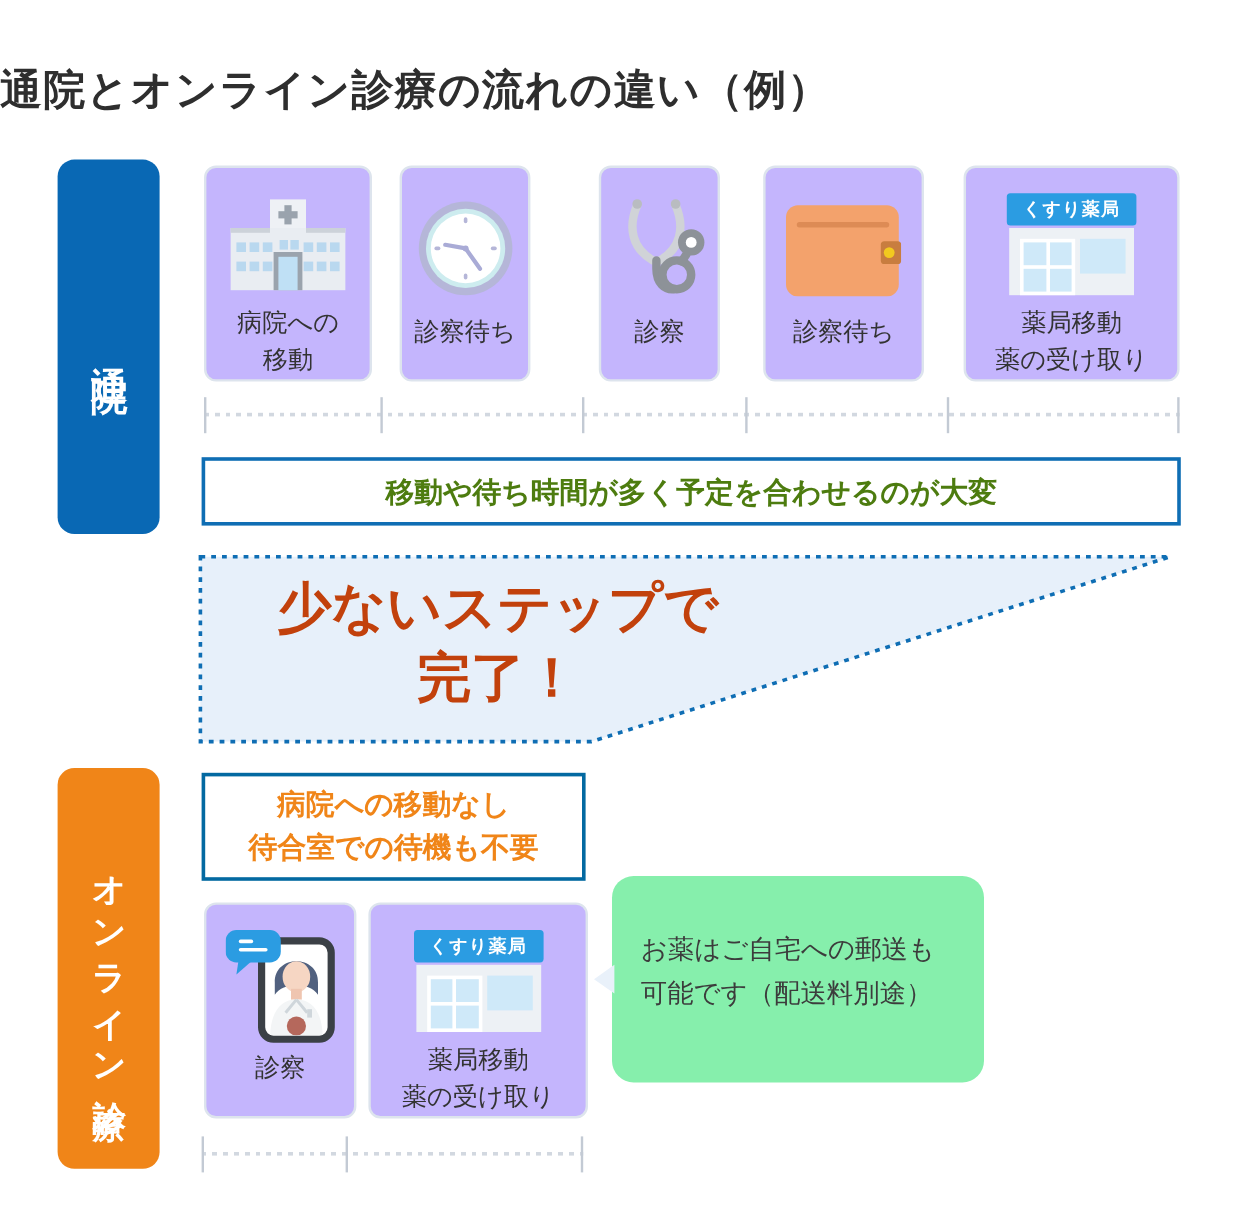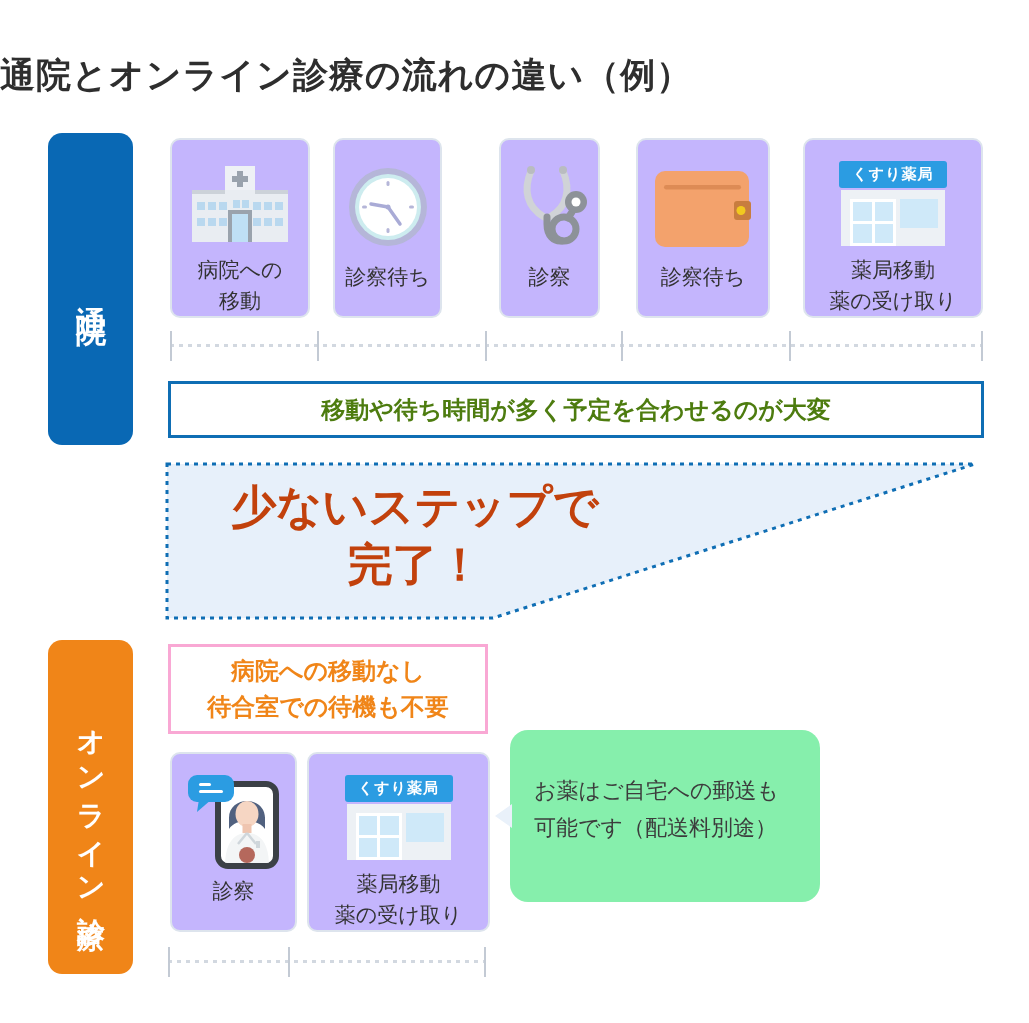--- a/index.html
+++ b/index.html
@@ -33,21 +33,21 @@
   .timeline .dotline{position:absolute;left:0;right:0;top:13px;height:3px;
      background:repeating-linear-gradient(90deg,#d2d8e0 0 4px,transparent 4px 9px);}
   .timeline .tick{position:absolute;top:0;width:2px;height:30px;background:#c3cad4;}
   .tl-top{left:170px;top:331px;width:813px;}
   .tl-bottom{left:168px;top:947px;width:318px;}
   
   .note-box{position:absolute;box-sizing:border-box;display:flex;align-items:center;justify-content:center;
             text-align:center;font-weight:700;white-space:pre-line;background:#fff;}
   .note-blue{left:168px;top:381px;width:816px;height:57px;border:3px solid #0f6eb4;
              color:#4d7c0f;font-size:24px;}
-  .note-orange{left:168px;top:644px;width:320px;height:90px;border:3px solid #f9a8d4;
+  .note-orange{left:168px;top:644px;width:320px;height:90px;border:3px solid #0369a1;
                color:#f08518;font-size:24px;line-height:1.5;}
   
   .highlight{position:absolute;left:165px;top:462px;width:815px;height:160px;}
   .highlight svg{position:absolute;left:0;top:0;}
   .highlight-text{position:absolute;left:40px;top:16px;width:420px;text-align:center;
                   font-size:45px;font-weight:700;color:#c2410c;line-height:1.28;white-space:pre-line;}
   
   .bubble{position:absolute;left:510px;top:730px;width:310px;height:172px;background:#86efac;border-radius:18px;}
   .bubble .tail{position:absolute;left:-15px;top:74px;width:0;height:0;
                 border-top:12px solid transparent;border-bottom:12px solid transparent;

